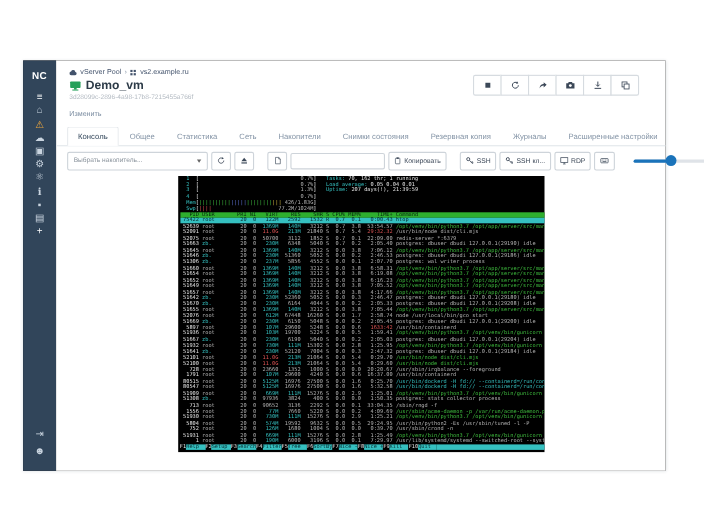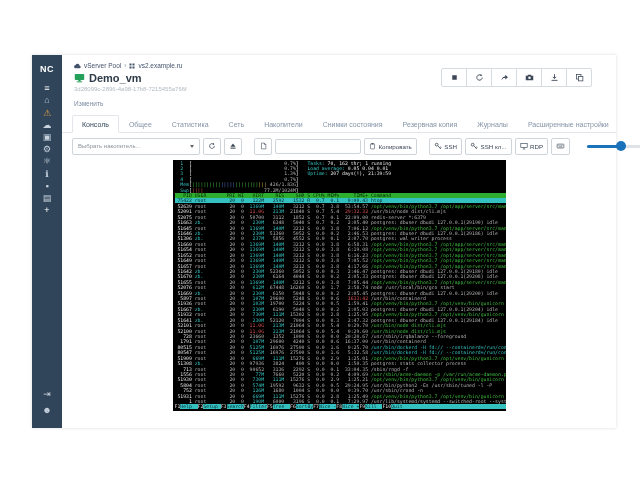--- a/index.html
+++ b/index.html
@@ -1,17 +1,17 @@
 <!DOCTYPE html>
 <html><head>
 <meta charset="utf-8">
 <style>
   html,body{margin:0;padding:0;background:#fff;width:640px;height:480px;overflow:hidden;
     font-family:"Liberation Sans","DejaVu Sans",sans-serif;}
-  .app{position:absolute;left:32px;top:55px;width:584px;height:373px;display:flex;
+  .app{position:absolute;left:21px;top:55px;width:584px;height:373px;display:flex;
     box-shadow:0 0 3px rgba(40,60,80,.18);background:#000000;}
   
   .sidebar{width:30px;background:#31455a;display:flex;flex-direction:column;align-items:center;flex:none;}
   .logo{color:#fff;font-size:9px;font-weight:bold;padding:9px 0 7px;letter-spacing:.5px;}
   .sicon{color:#c9d4df;font-size:9px;line-height:9px;margin:3.2px 0;cursor:pointer;width:100%;
     text-align:center;}
   .side-spacer{flex:1;}
   .side-bottom{margin-bottom:10px;display:flex;flex-direction:column;align-items:center;width:100%;}
   
   .main{flex:1;position:relative;background:#fff;min-width:0;}

